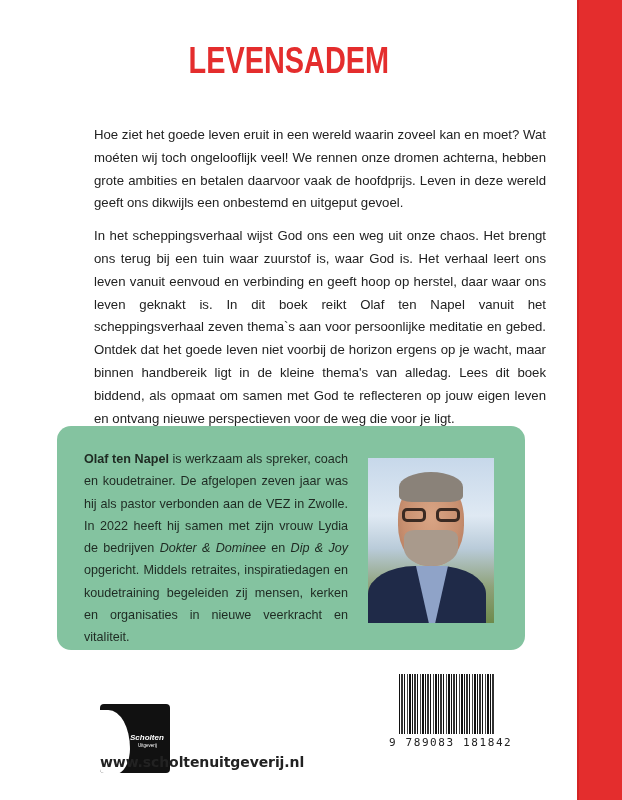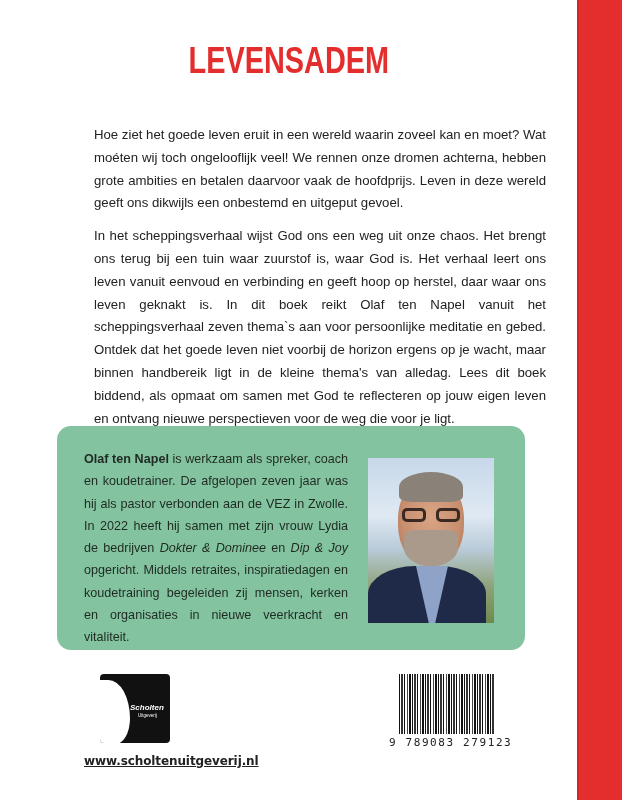--- a/index.html
+++ b/index.html
@@ -63,37 +63,37 @@
     }
     .photo .body {
       position: absolute; left: 0; top: 108px; width: 118px; height: 70px;
       background: #1f2a48; border-radius: 40% 40% 0 0;
     }
     .photo .collar {
       position: absolute; left: 48px; top: 108px; width: 32px; height: 57px;
       background: #8fa3c8; clip-path: polygon(0 0, 100% 0, 60% 100%, 40% 100%);
     }
     .logo {
-      position: absolute; left: 100px; top: 674px; width: 70px; height: 69px;
+      position: absolute; left: 100px; top: 704px; width: 70px; height: 69px;
       background: #111; border-radius: 4px; overflow: hidden; text-align: right;
     }
     .logo .profile {
       position: absolute; left: -6px; top: 6px; width: 36px; height: 64px;
       background: #fff; border-radius: 0 60% 40% 0;
     }
     .logo .brand {
       position: absolute; left: 30px; top: 30px; color: #fff;
       font-size: 8px; font-weight: bold; font-style: italic; line-height: 8px;
     }
     .logo .sub {
       position: absolute; left: 38px; top: 39px; color: #fff; font-size: 4.5px; line-height: 5px;
     }
     .website {
-      position: absolute; left: 84px; top: 754px; font-size: 12px; color: #222;
-      font-family: "DejaVu Sans", sans-serif; font-weight: bold; letter-spacing: -0.1px; text-decoration: underline;
+      position: absolute; left: 100px; top: 754px; font-size: 14px; color: #222;
+      font-family: "DejaVu Sans", sans-serif; font-weight: bold; letter-spacing: -0.1px;
     }
     .barcode {
       position: absolute; left: 399px; top: 674px; width: 96px; height: 60px;
       background: repeating-linear-gradient(90deg,
         #111 0px, #111 1px, #fff 1px, #fff 2px, #333 2px, #333 4px, #fff 4px, #fff 5px,
         #111 5px, #111 6px, #fff 6px, #fff 8px, #444 8px, #444 9px, #fff 9px, #fff 10px,
         #111 10px, #111 12px, #fff 12px, #fff 13px);
     }
     .barcode-number {
       position: absolute; left: 389px; top: 736px; font-size: 11px; letter-spacing: 1.6px;
@@ -129,13 +129,13 @@
 </div>
 
 <div class="logo">
   <div class="profile"></div>
   <div class="brand">Scholten</div>
   <div class="sub">Uitgeverij</div>
 </div>
 <div class="website">www.scholtenuitgeverij.nl</div>
 
 <div class="barcode"></div>
-<div class="barcode-number">9 789083 279123</div>
+<div class="barcode-number">9 789083 181842</div>
 
 </body></html>

